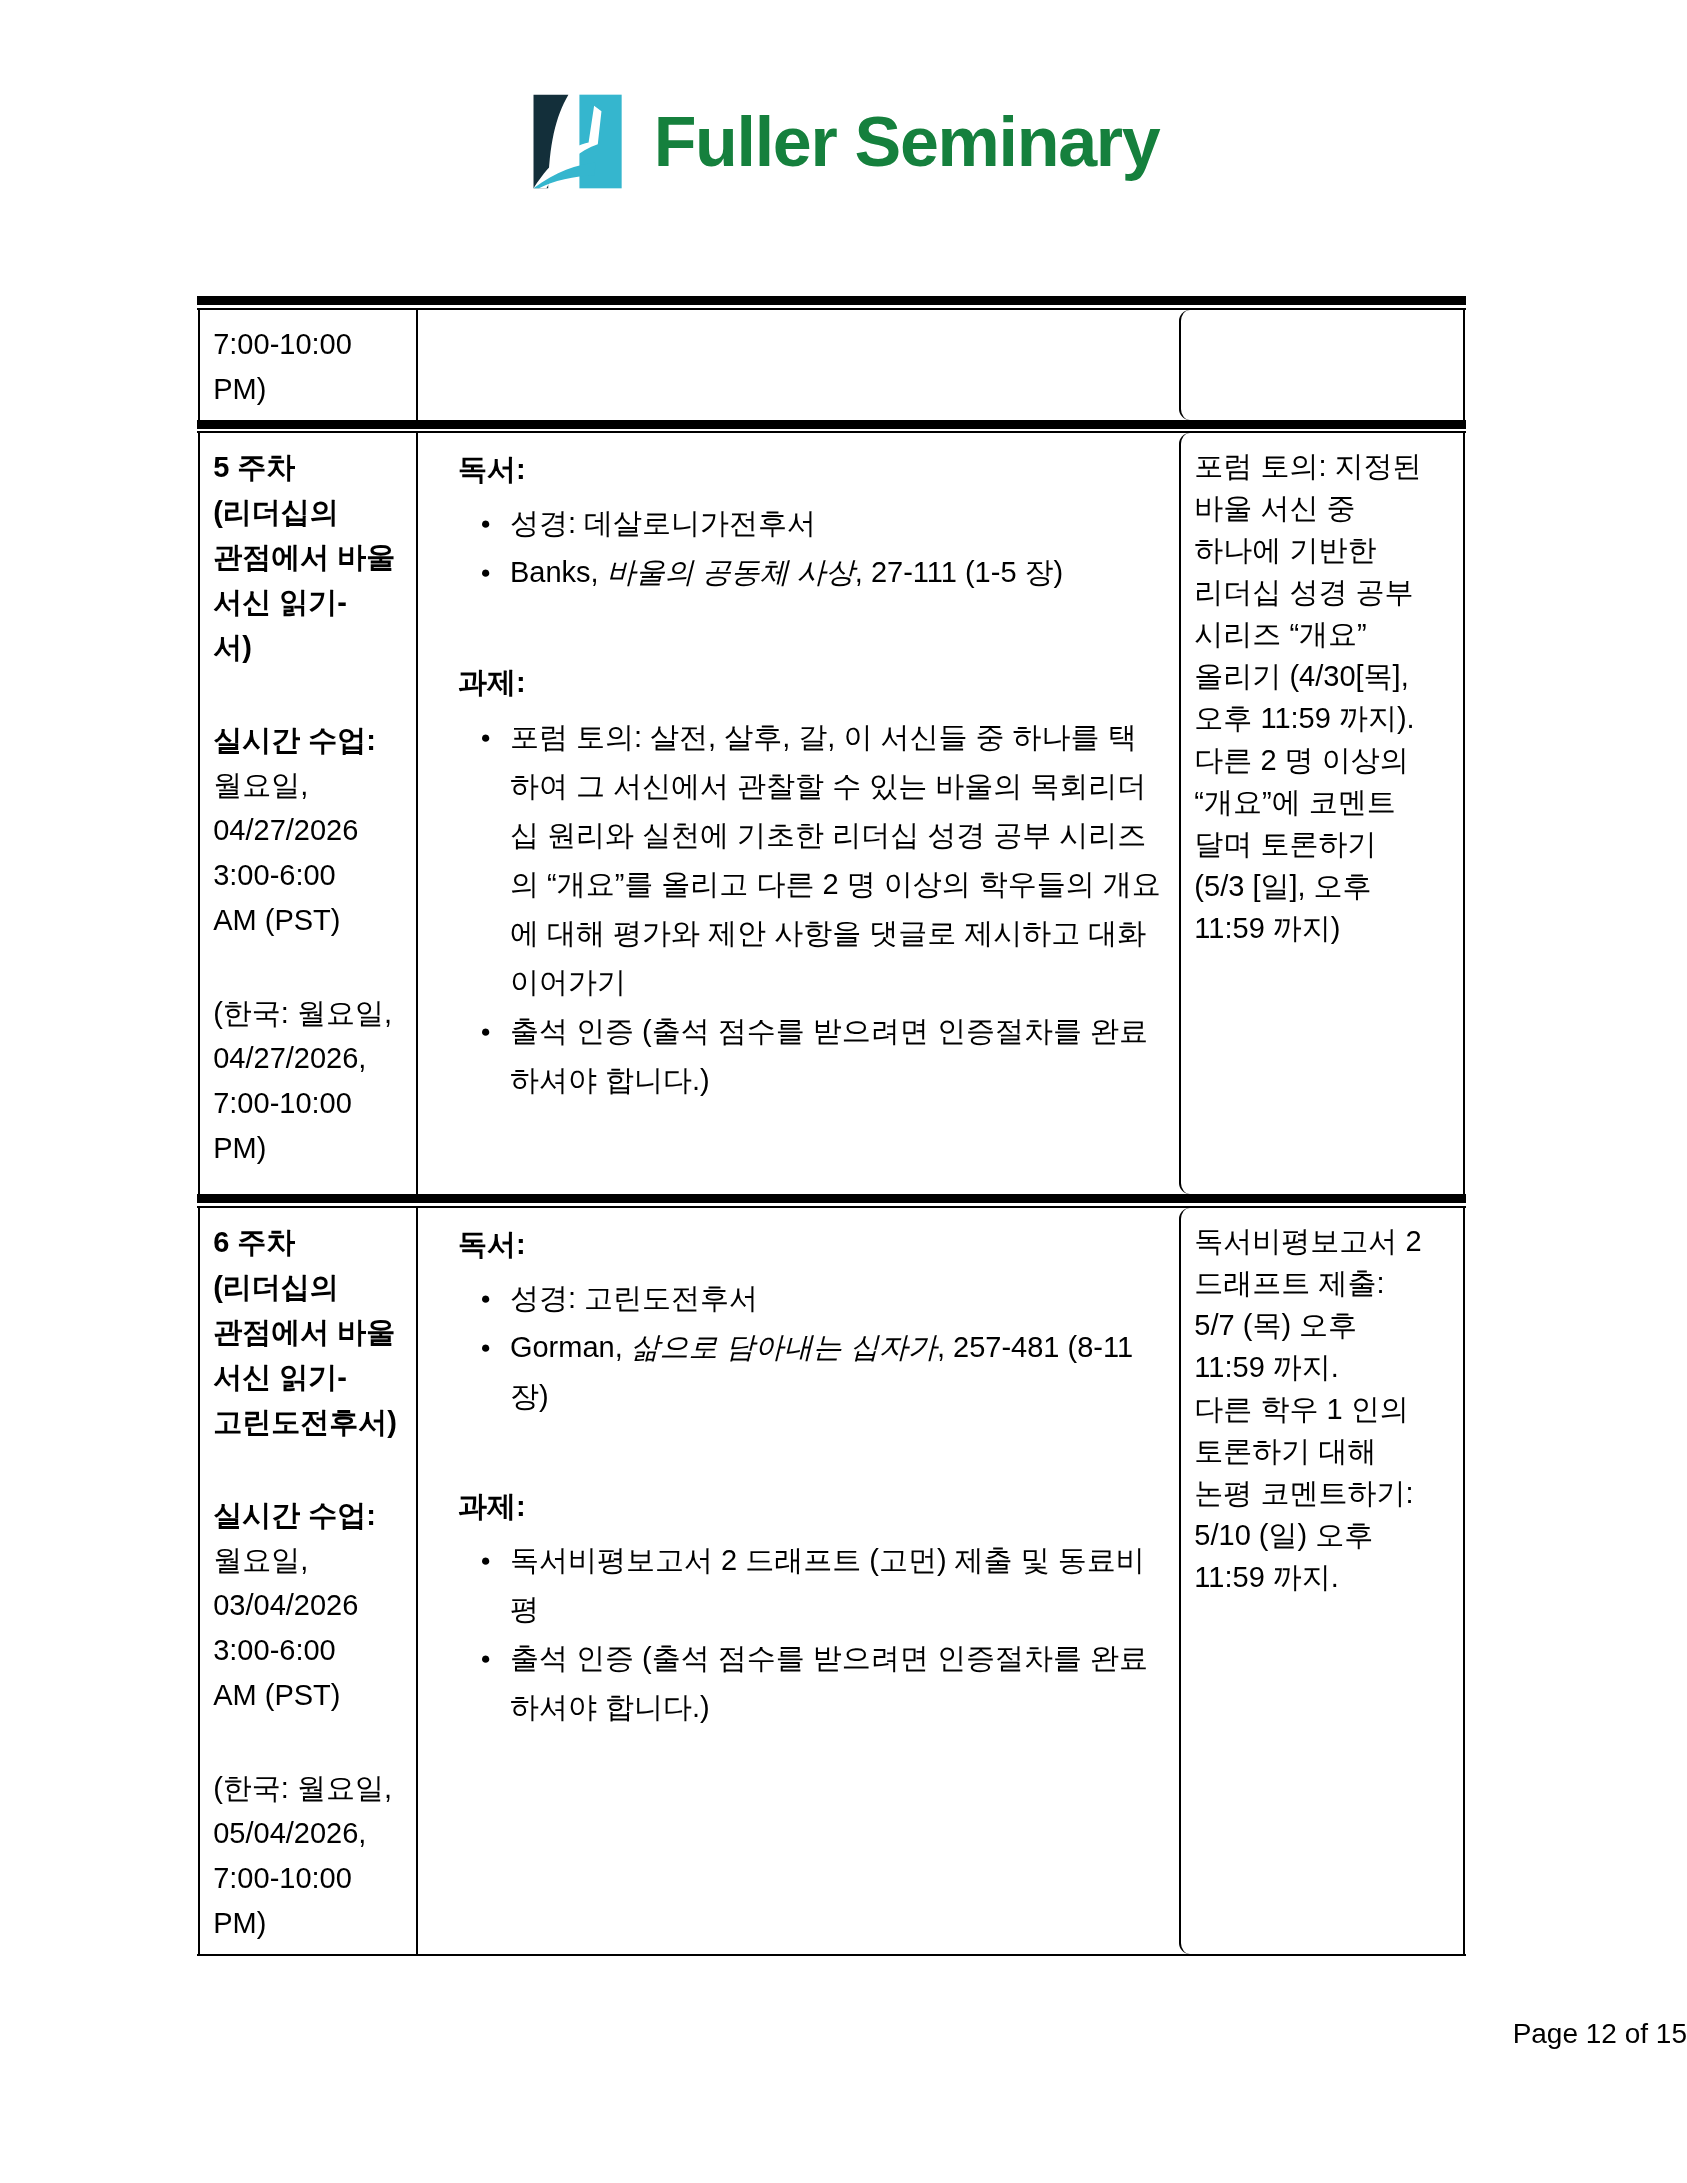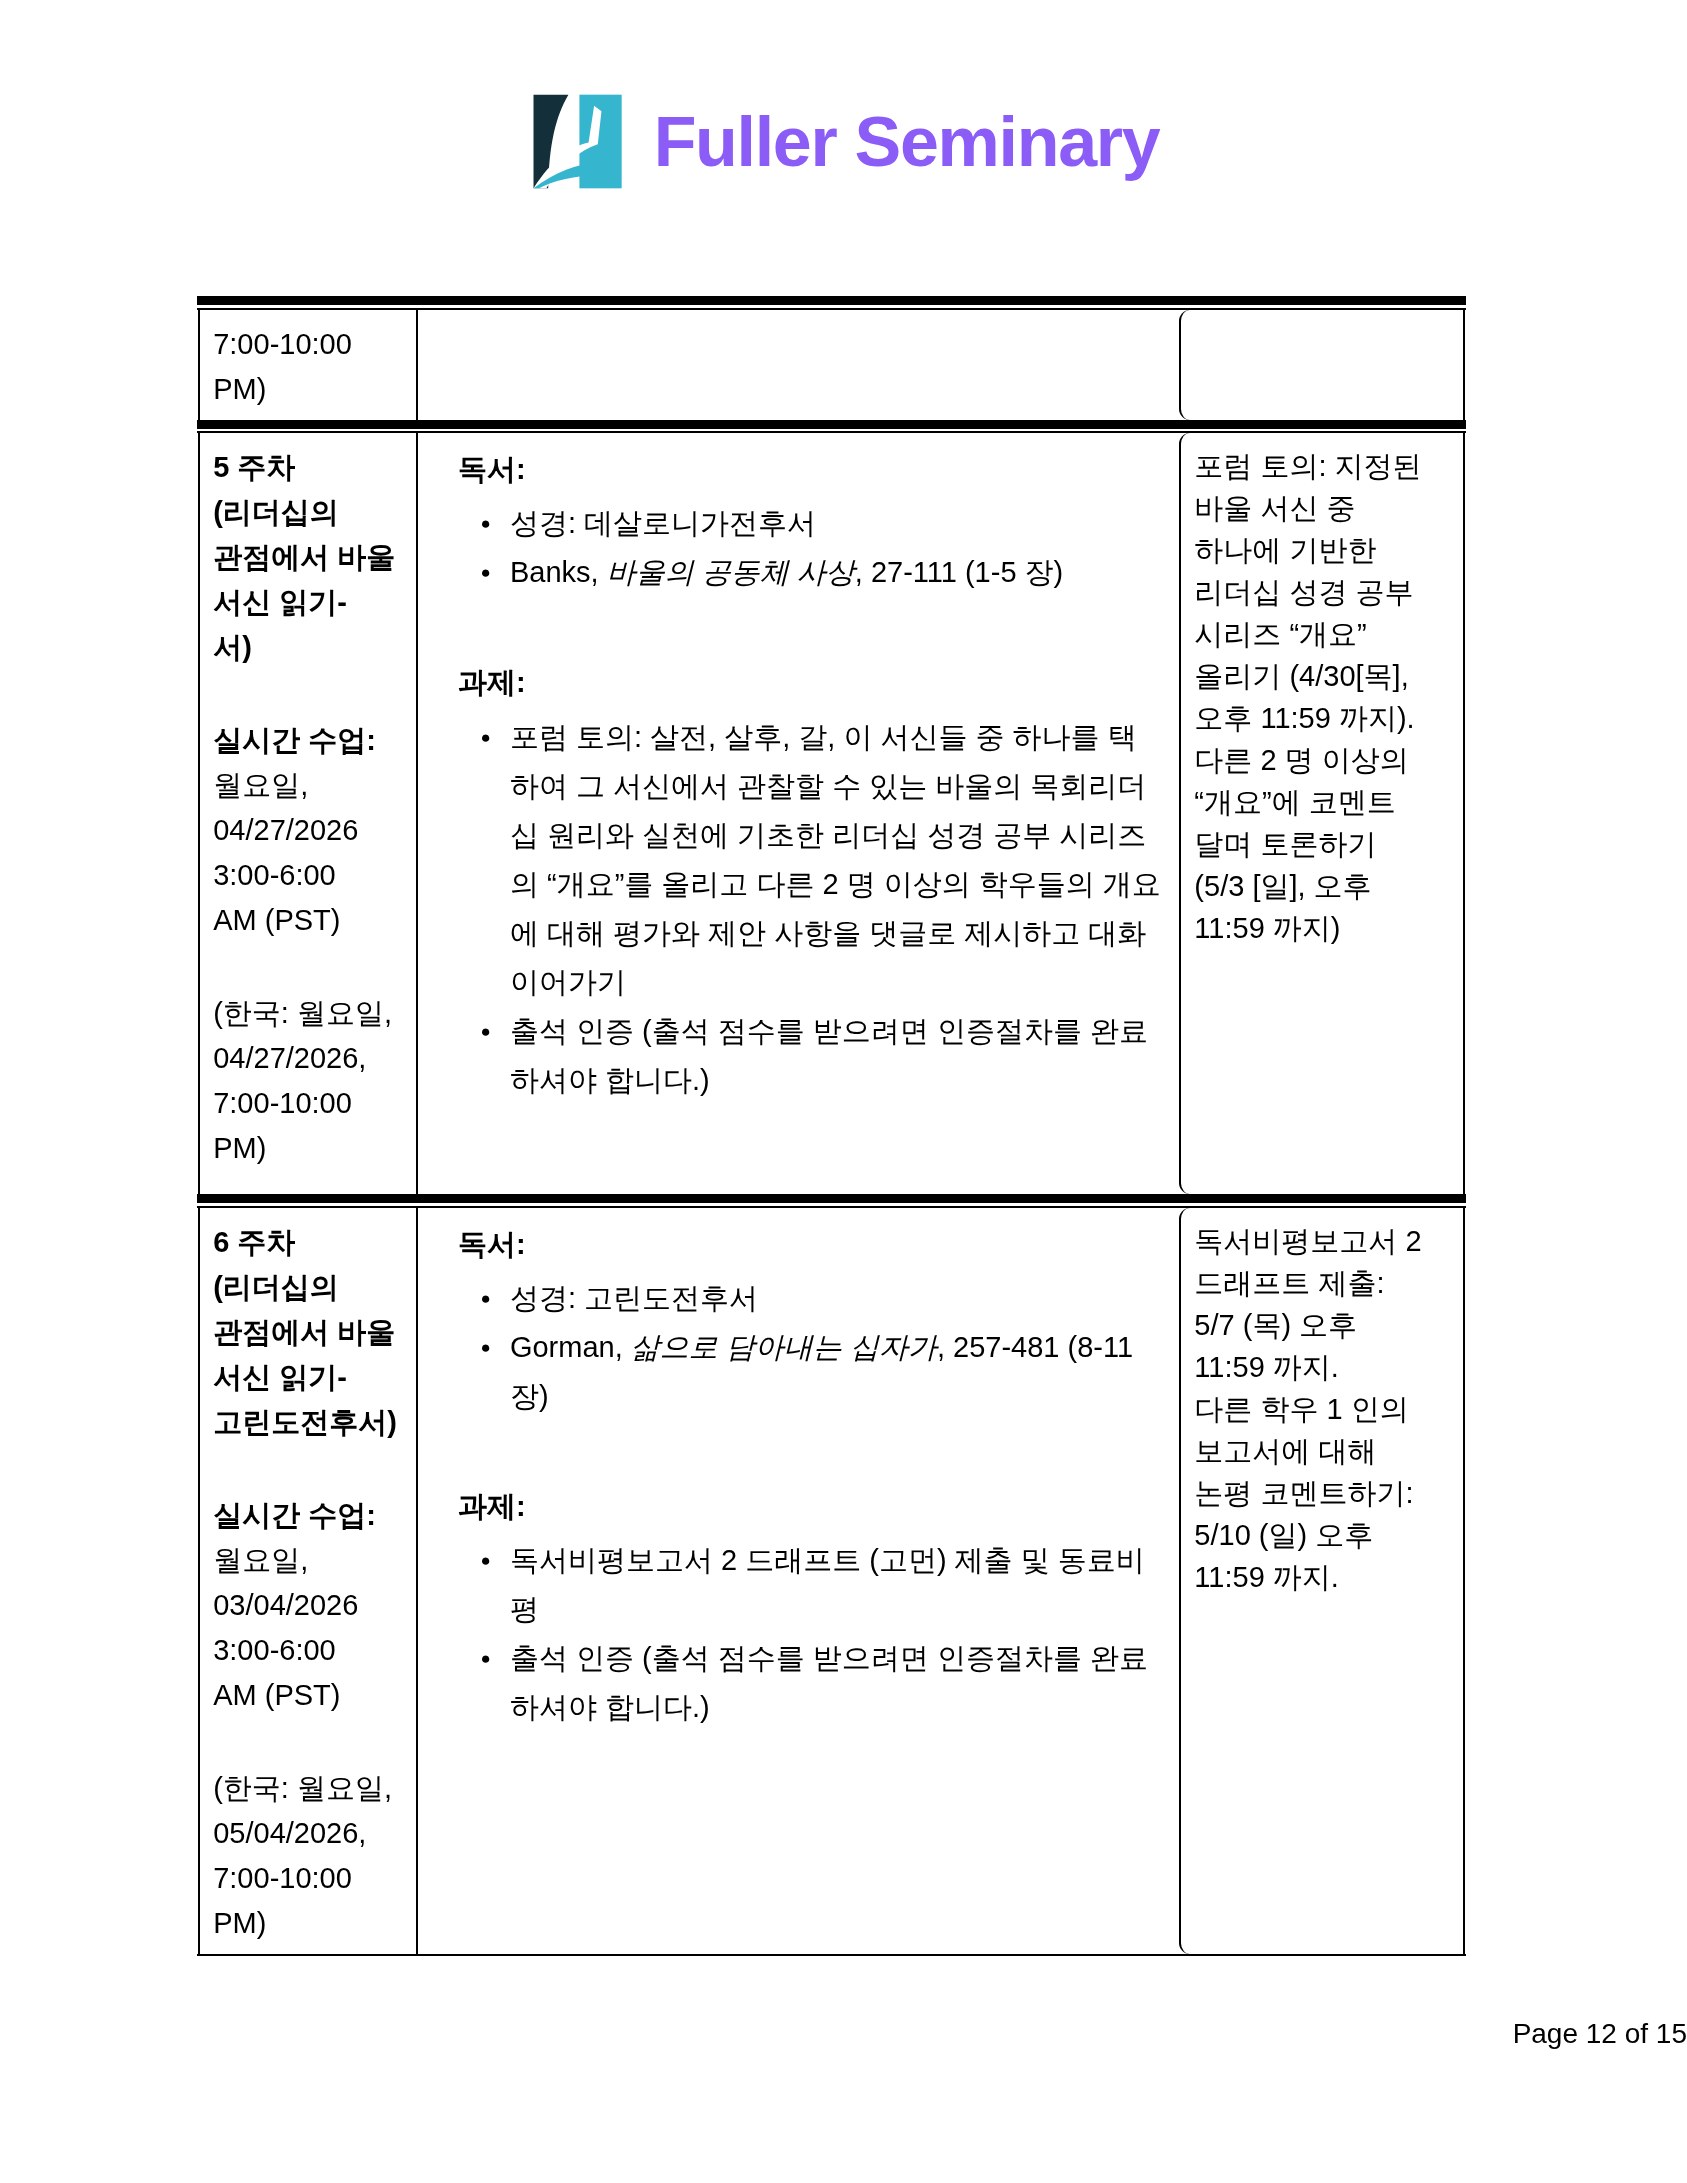--- a/index.html
+++ b/index.html
@@ -10,21 +10,21 @@
   }
   .page{position:absolute;inset:0;background:#fff;overflow:hidden;}
 
   
   .logo{
     position:absolute;top:91px;left:0;width:100%;
     display:flex;justify-content:center;align-items:center;gap:25px;
   }
   .logo svg{width:101px;height:101px;display:block;}
   .logo-text{
-    font-size:70px;font-weight:700;color:#8b5cf6;letter-spacing:-1.3px;
+    font-size:70px;font-weight:700;color:#15803d;letter-spacing:-1.3px;
     line-height:1;
   }
 
   
   .tbl{
     position:absolute;left:198px;top:296px;width:1267px;box-sizing:border-box;
     border-left:2.6px solid #000;border-right:2.6px solid #000;
   }
   .sep{height:2.6px;background:#fff;border-top:9.3px solid #000;border-bottom:2.6px solid #000;margin:0 -2.6px;}
   .tbl-bottom{border-top:2.6px solid #000;margin:0 -2.6px;}
@@ -164,21 +164,21 @@
           <li><span>독서비평보고서 2 드래프트 (고먼) 제출 및 동료비평</span></li>
           <li><span>출석 인증 (출석 점수를 받으려면 인증절차를 완료하셔야 합니다.)</span></li>
         </ul>
       </div>
       <div class="c c3">
         <div>독서비평보고서 2</div>
         <div>드래프트 제출:</div>
         <div>5/7 (목) 오후</div>
         <div>11:59 까지.</div>
         <div>다른 학우 1 인의</div>
-        <div>보고서에 대해</div>
+        <div>토론하기 대해</div>
         <div>논평 코멘트하기:</div>
         <div>5/10 (일) 오후</div>
         <div>11:59 까지.</div>
       </div>
     </div>
 
     <div class="tbl-bottom"></div>
   </div>
 
   <div class="footer">Page 12 of 15</div>

